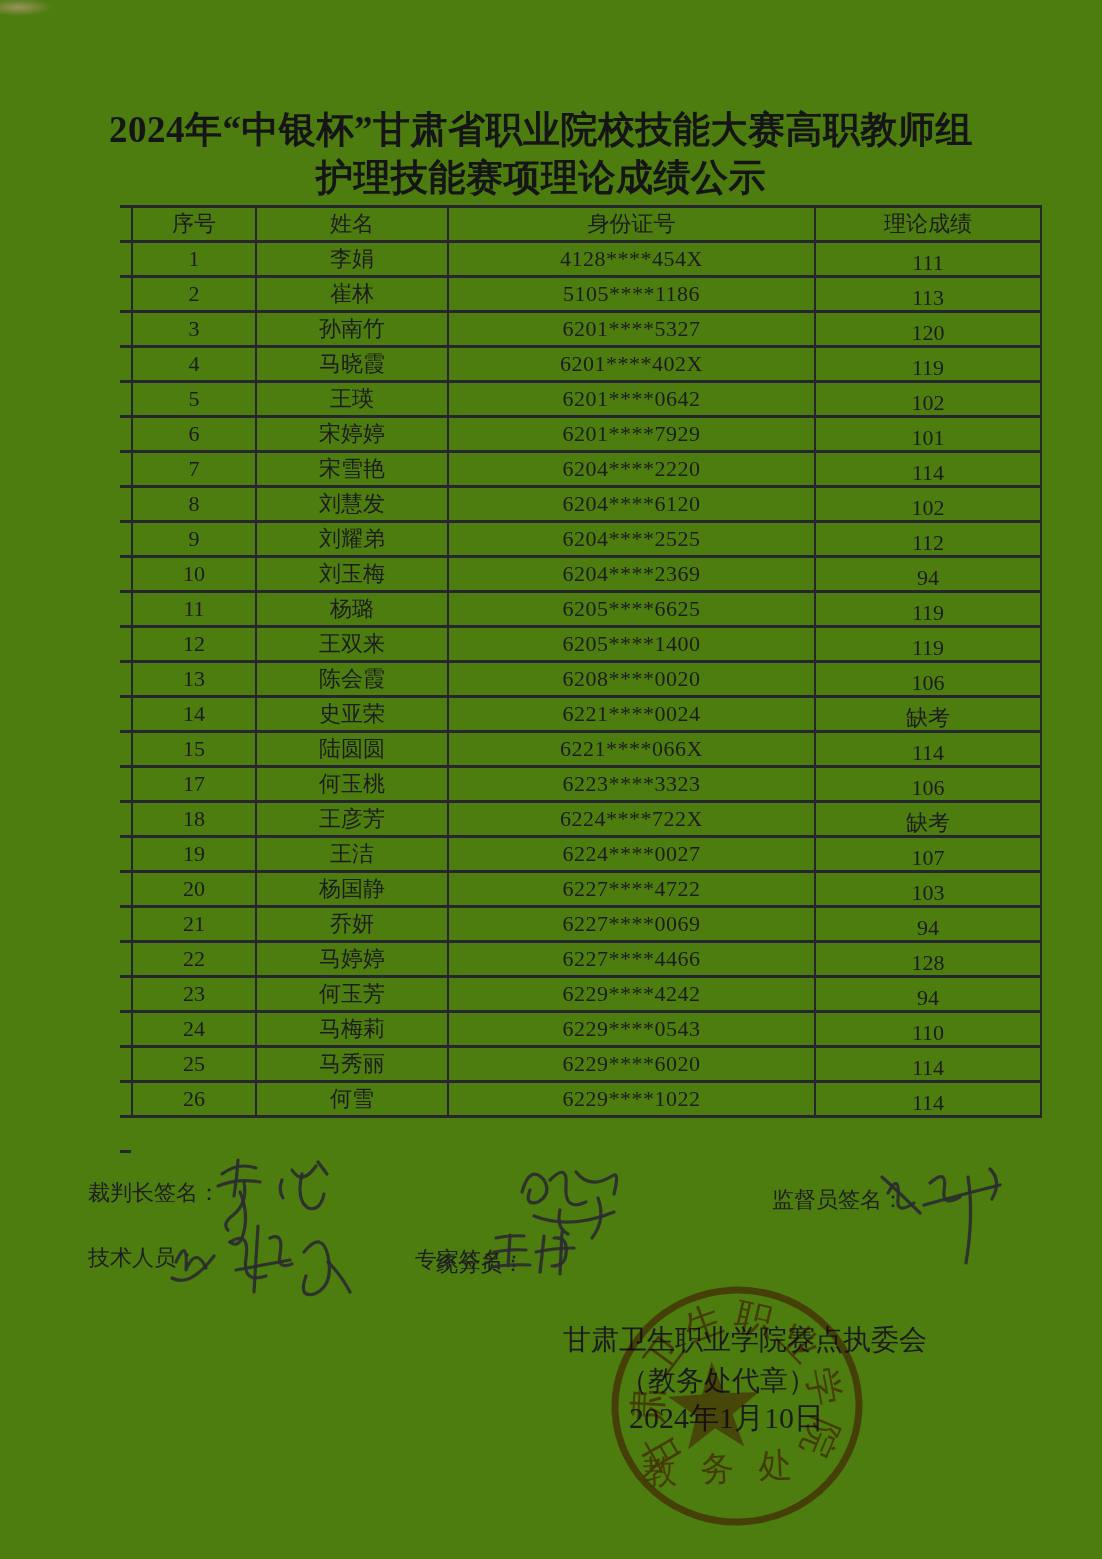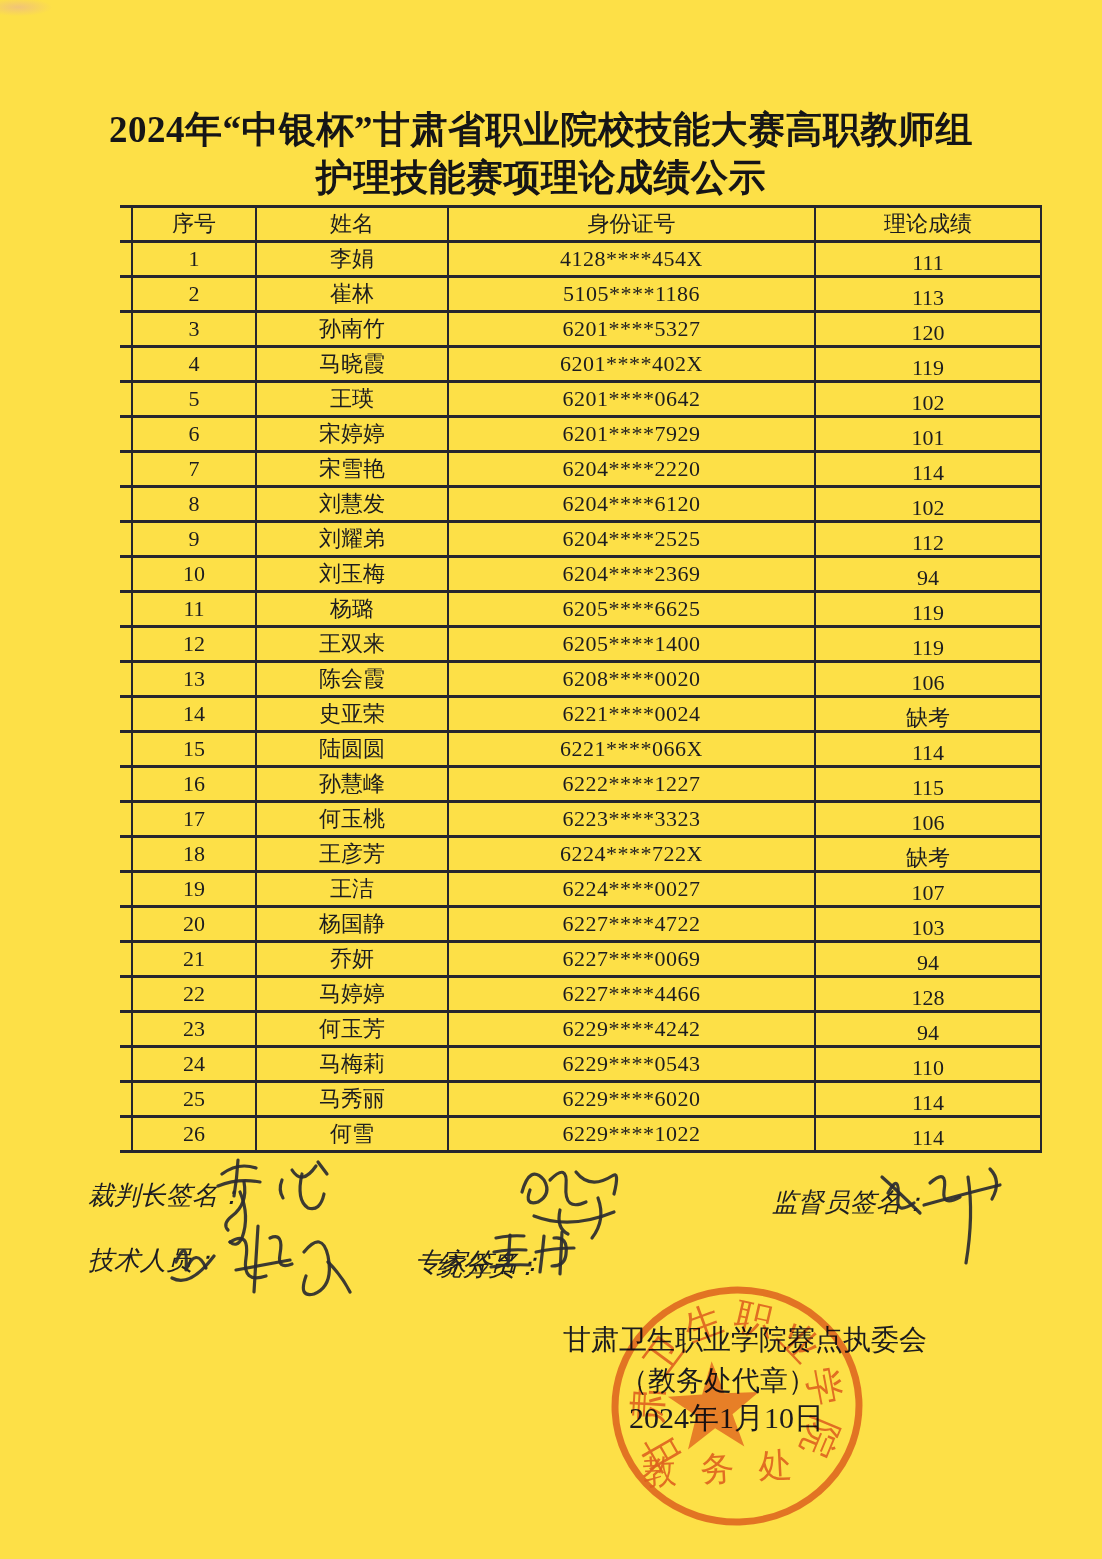--- a/index.html
+++ b/index.html
@@ -1,18 +1,18 @@
 <!DOCTYPE html>
 <html><head>
 <meta charset="utf-8">
 <style>
   html,body{margin:0;padding:0;background:#e8e8e8;}
   .page{
     position:relative;width:1102px;height:1559px;margin:0 auto;
-    background:#fde047;overflow:hidden;
+    background:#4d7c0f;overflow:hidden;
     font-family:"Liberation Serif","DejaVu Serif",serif;color:#1c1c1f;
   }
   
   .smudge{
     position:absolute;left:0;top:0;width:52px;height:16px;
     background:radial-gradient(ellipse at 35% 45%, rgba(228,168,168,.5), rgba(255,255,255,0) 72%);
   }
   .title{
     position:absolute;left:-10px;top:106px;width:1102px;
     text-align:center;font-weight:bold;font-size:37px;line-height:48px;
@@ -24,21 +24,21 @@
   }
   table.results th,table.results td{
     border:2px solid #26262e;border-top-width:3px;border-bottom-width:3px;
     text-align:center;vertical-align:middle;
     font-size:22px;font-weight:normal;padding:0;height:32px;
     overflow:hidden;white-space:nowrap;
   }
   td.c-id{letter-spacing:0.5px;}
   td.c-score span{display:inline-block;transform:translateY(4px);text-align:right;}
   .tick{position:absolute;left:-11px;width:11px;height:3px;background:#26262e;}
-  .sig-label{position:absolute;font-size:26px;color:#1e1e22;white-space:nowrap;font-style:italic;}
+  .sig-label{position:absolute;font-size:22px;color:#1e1e22;white-space:nowrap;}
   .sig{position:absolute;}
   .sig path{stroke:#2b2b30;stroke-width:3.2;fill:none;stroke-linecap:round;stroke-linejoin:round;opacity:.92;}
   .foot-line{position:absolute;font-size:28px;color:#1b1b1e;white-space:nowrap;}
   .stamp{
     position:absolute;left:592px;top:1261px;width:290px;height:290px;
     mix-blend-mode:multiply;opacity:.82;transform:rotate(-3deg);
   }
 </style>
 </head>
 <body>
@@ -151,26 +151,20 @@
       <td class="c-no">14</td>
       <td class="c-name">史亚荣</td>
       <td class="c-id">6221****0024</td>
       <td class="c-score"><span>缺考</span></td>
     </tr>
           <tr>
       <td class="c-no">15</td>
       <td class="c-name">陆圆圆</td>
       <td class="c-id">6221****066X</td>
       <td class="c-score"><span>114</span></td>
-    </tr>
-          <tr>
-      <td class="c-no">16</td>
-      <td class="c-name">孙慧峰</td>
-      <td class="c-id">6222****1227</td>
-      <td class="c-score"><span>115</span></td>
     </tr>
           <tr>
       <td class="c-no">17</td>
       <td class="c-name">何玉桃</td>
       <td class="c-id">6223****3323</td>
       <td class="c-score"><span>106</span></td>
     </tr>
           <tr>
       <td class="c-no">18</td>
       <td class="c-name">王彦芳</td>

